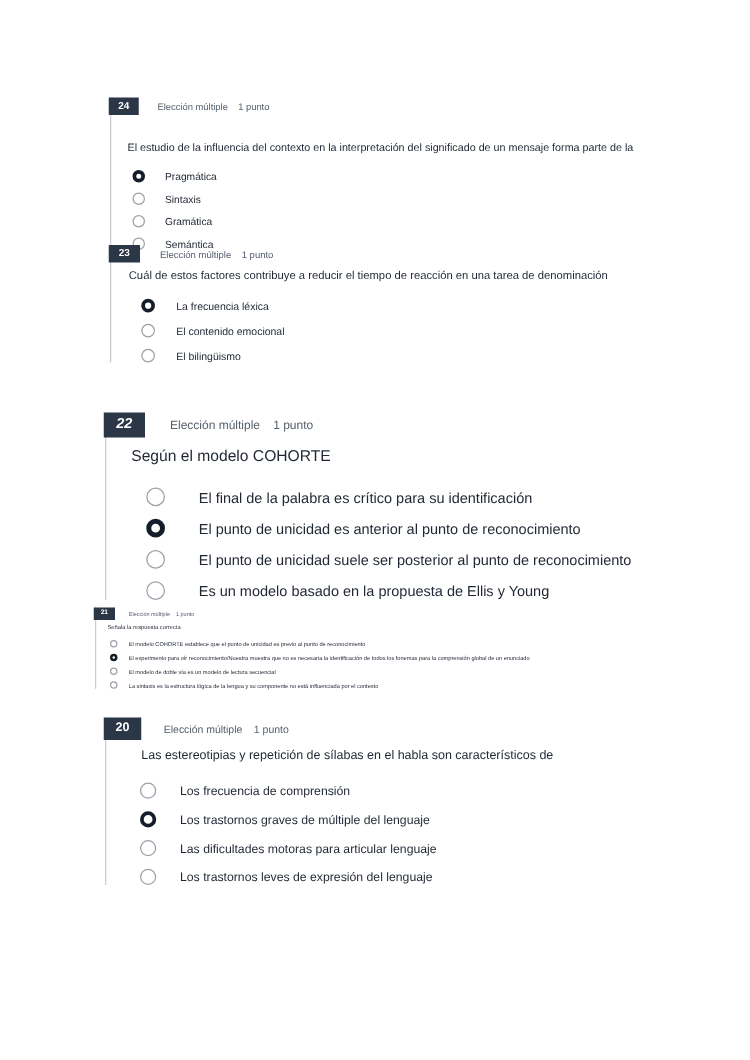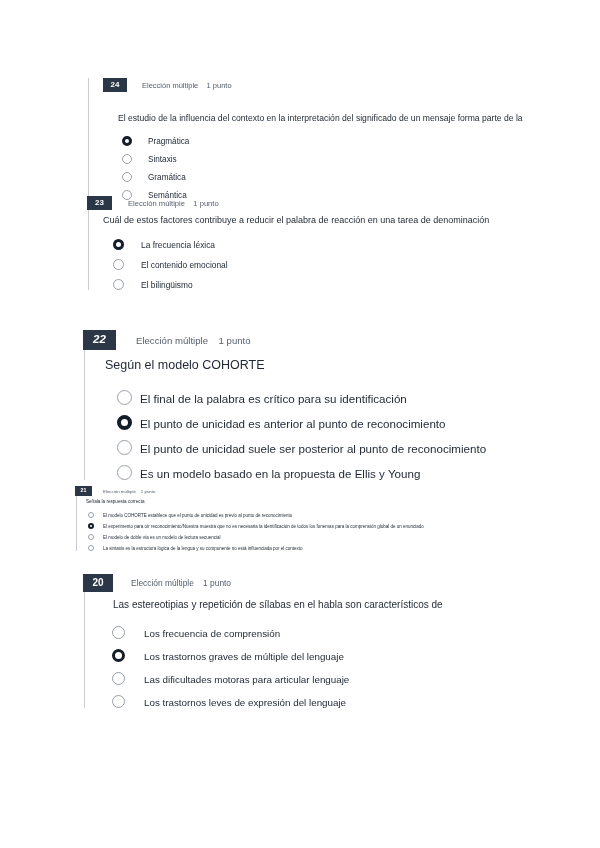--- a/index.html
+++ b/index.html
@@ -90,21 +90,21 @@
     border-color: #141d29;
     background: #ffffff;
   }
   .opt-label {
     color: #1f2733;
     white-space: nowrap;
   }
 
   
   #q24 { left: 88px; top: 78px; width: 440px; }
-  #q24 .q-inner { padding-left: 16px; }
+  #q24 .q-inner { padding-left: 0; }
   #q24 .q-badge { width: 24px; height: 14px; font-size: 8px; padding-top: 3px; height: 11px; }
   #q24 .q-meta { font-size: 7.5px; margin-left: 14px; }
   #q24 .q-stem { font-size: 8.6px; margin-top: 21px; margin-left: 14px; }
   #q24 .q-options { margin-top: 5px; margin-left: 18px; }
   #q24 .opt { height: 18px; }
   #q24 .radio { width: 10px; height: 10px; border-width: 1px; }
   #q24 .radio.on { border-width: 3px; }
   #q24 .opt-label { font-size: 8.2px; margin-left: 16px; }
 
   
@@ -120,21 +120,21 @@
 
   
   #q22 { left: 84px; top: 330px; width: 460px; }
   #q22 .q-badge { width: 33px; height: 16px; font-size: 11.5px; padding-top: 4px; font-style: italic; }
   #q22 .q-meta { font-size: 9.6px; margin-left: 19px; }
   #q22 .q-stem { font-size: 12.5px; margin-top: 8px; margin-left: 21px; }
   #q22 .q-options { margin-top: 8px; margin-left: 33px; }
   #q22 .opt { height: 25px; }
   #q22 .radio { width: 15px; height: 15px; border-width: 1.4px; }
   #q22 .radio.on { border-width: 4px; }
-  #q22 .opt-label { font-size: 11.6px; margin-left: 8px; }
+  #q22 .opt-label { font-size: 11.6px; margin-left: 27px; }
 
   
   #q21 { left: 76px; top: 486px; width: 460px; }
   #q21 .q-badge { width: 17px; height: 8px; font-size: 5.2px; padding-top: 2px; }
   #q21 .q-meta { font-size: 4.4px; margin-left: 10px; }
   #q21 .q-stem { font-size: 4.6px; margin-top: 3px; margin-left: 10px; }
   #q21 .q-options { margin-top: 3px; margin-left: 12px; }
   #q21 .opt { height: 11px; }
   #q21 .radio { width: 6px; height: 6px; border-width: 0.7px; }
   #q21 .radio.on { border-width: 2px; }
@@ -189,21 +189,21 @@
 
   <div class="question" id="q23">
     <div class="q-rule"></div>
     <div class="q-inner">
       <div class="q-head">
         <span class="q-badge">23</span>
         <span class="q-meta">
           <span class="q-type">Elección múltiple</span><span class="q-points">1 punto</span>
         </span>
       </div>
-      <div class="q-stem">Cuál de estos factores contribuye a reducir el palabra de reacción en una tarea de denominación</div>
+      <div class="q-stem">Cuál de estos factores contribuye a reducir el tiempo de reacción en una tarea de denominación</div>
       <div class="q-options">
         <div class="opt">
           <span class="radio on"></span>
           <span class="opt-label">La frecuencia léxica</span>
         </div>
         <div class="opt">
           <span class="radio off"></span>
           <span class="opt-label">El contenido emocional</span>
         </div>
         <div class="opt">

